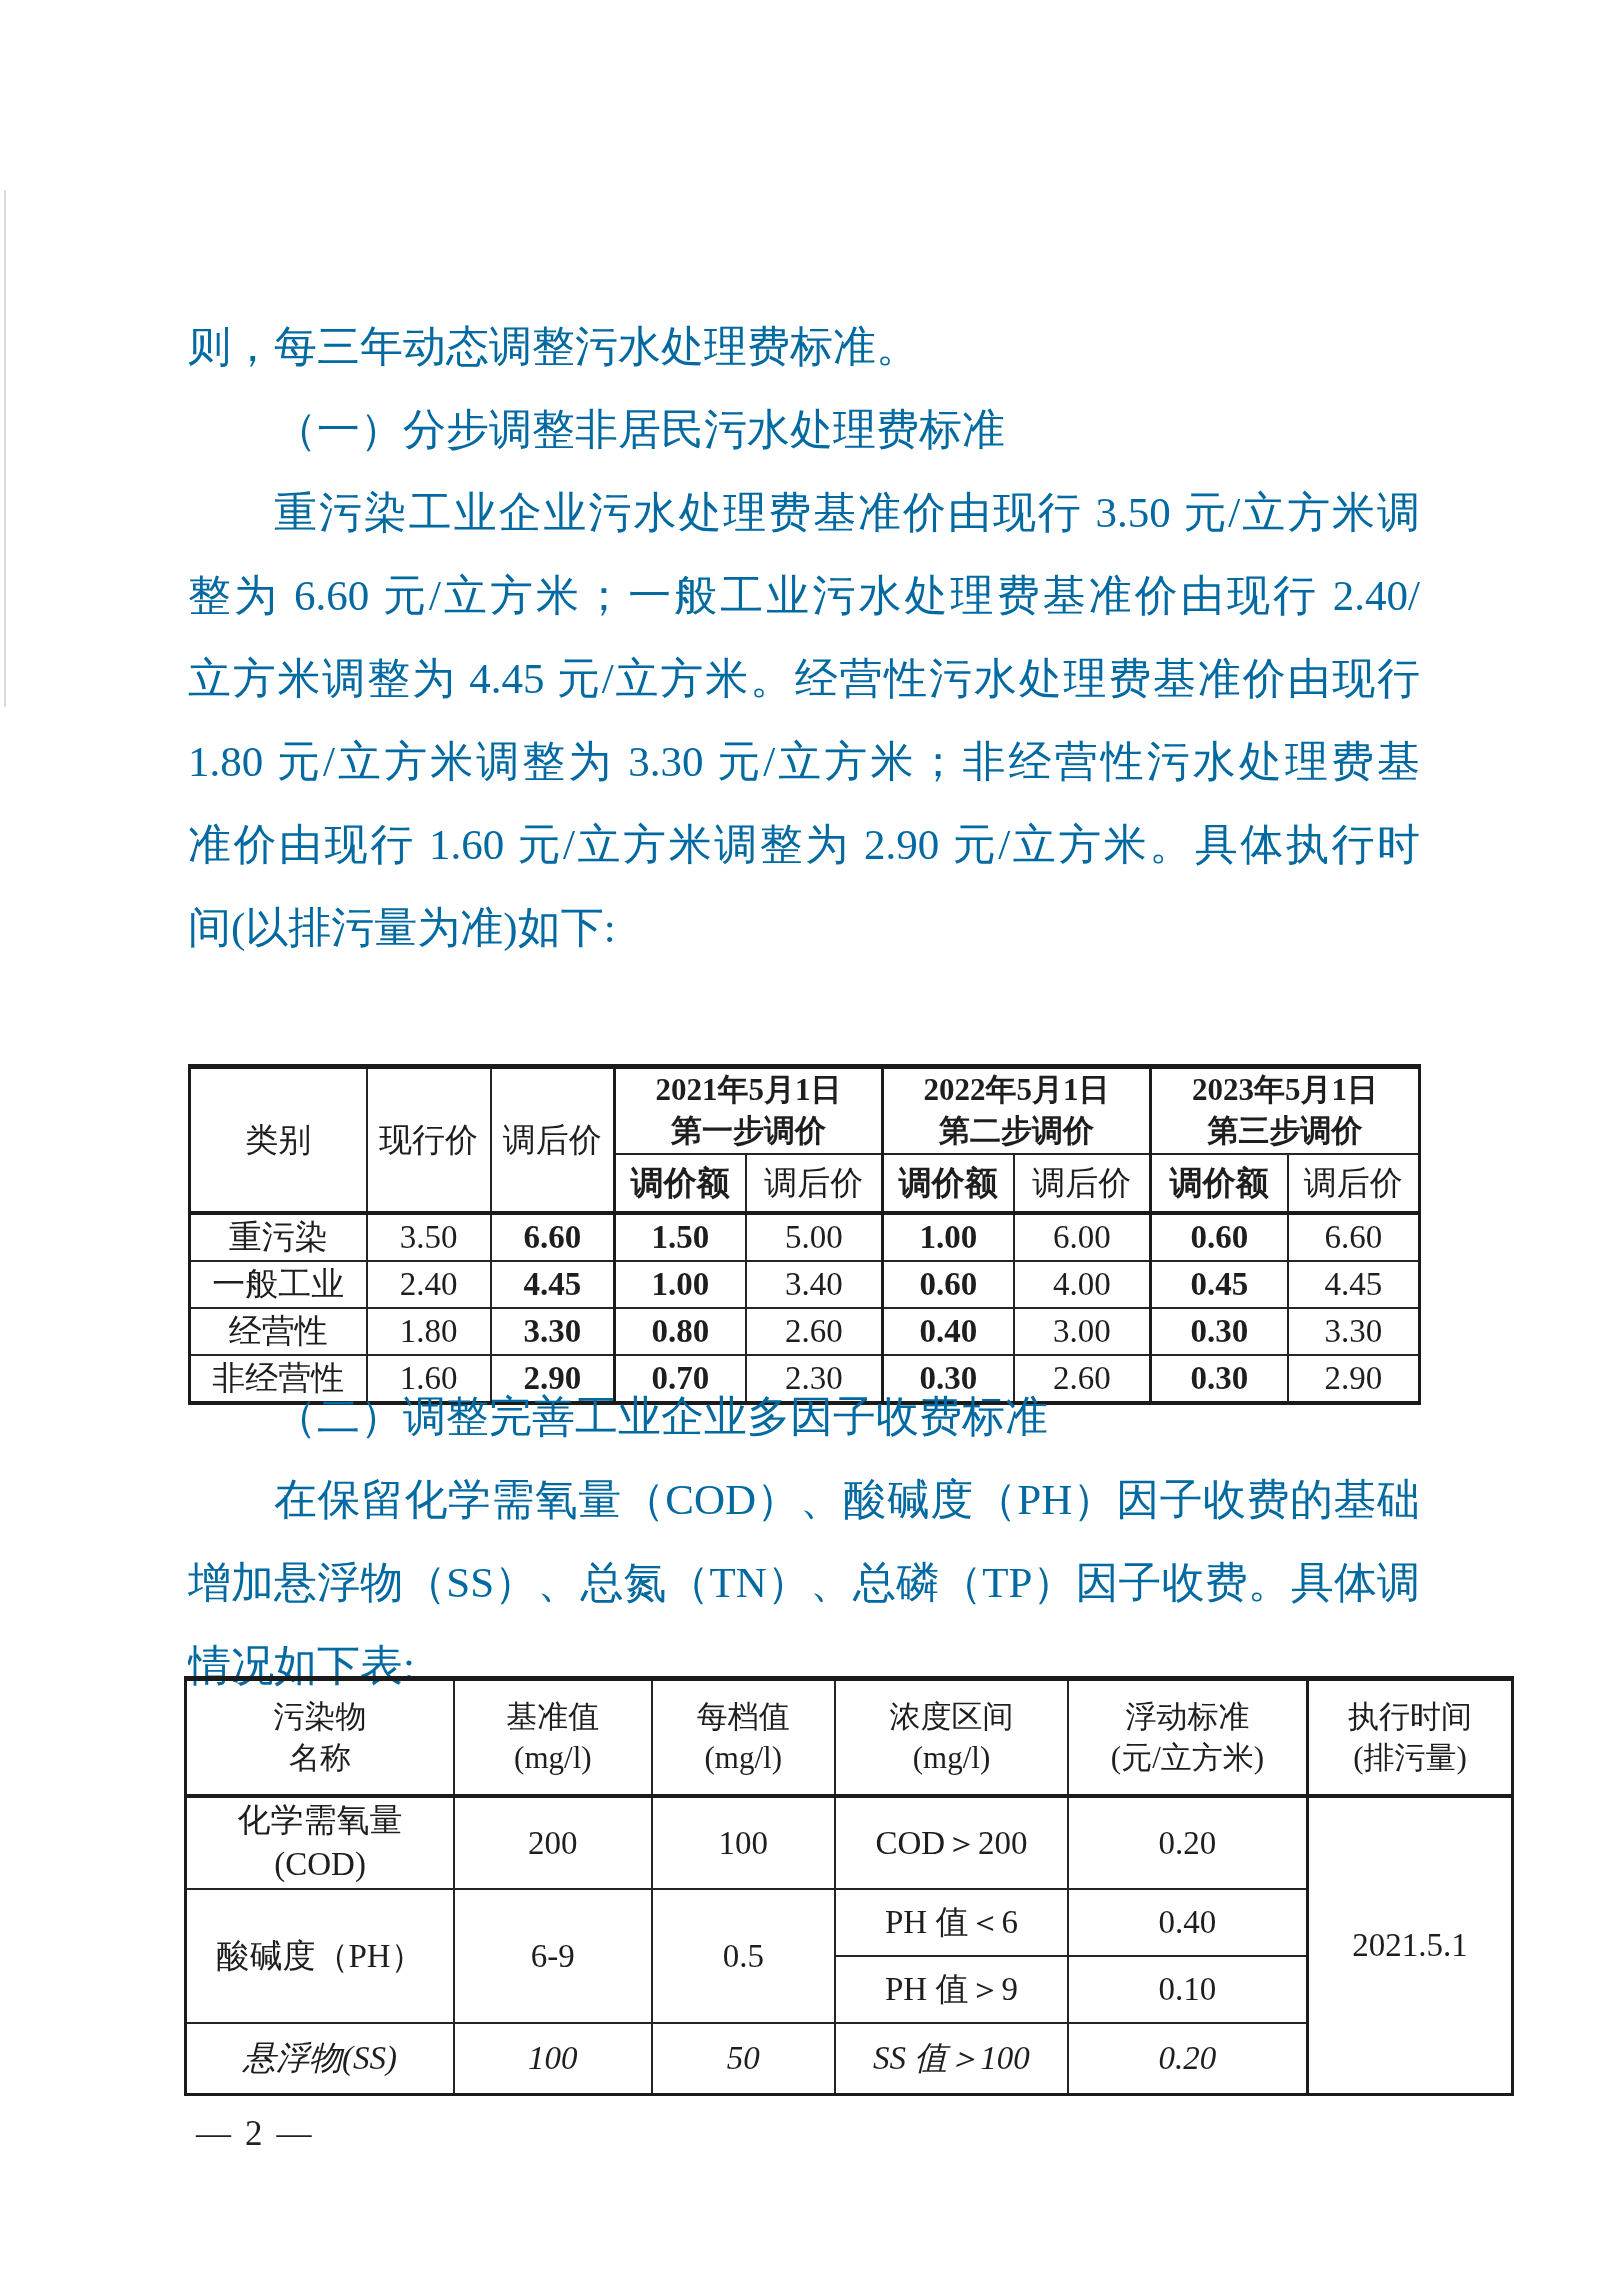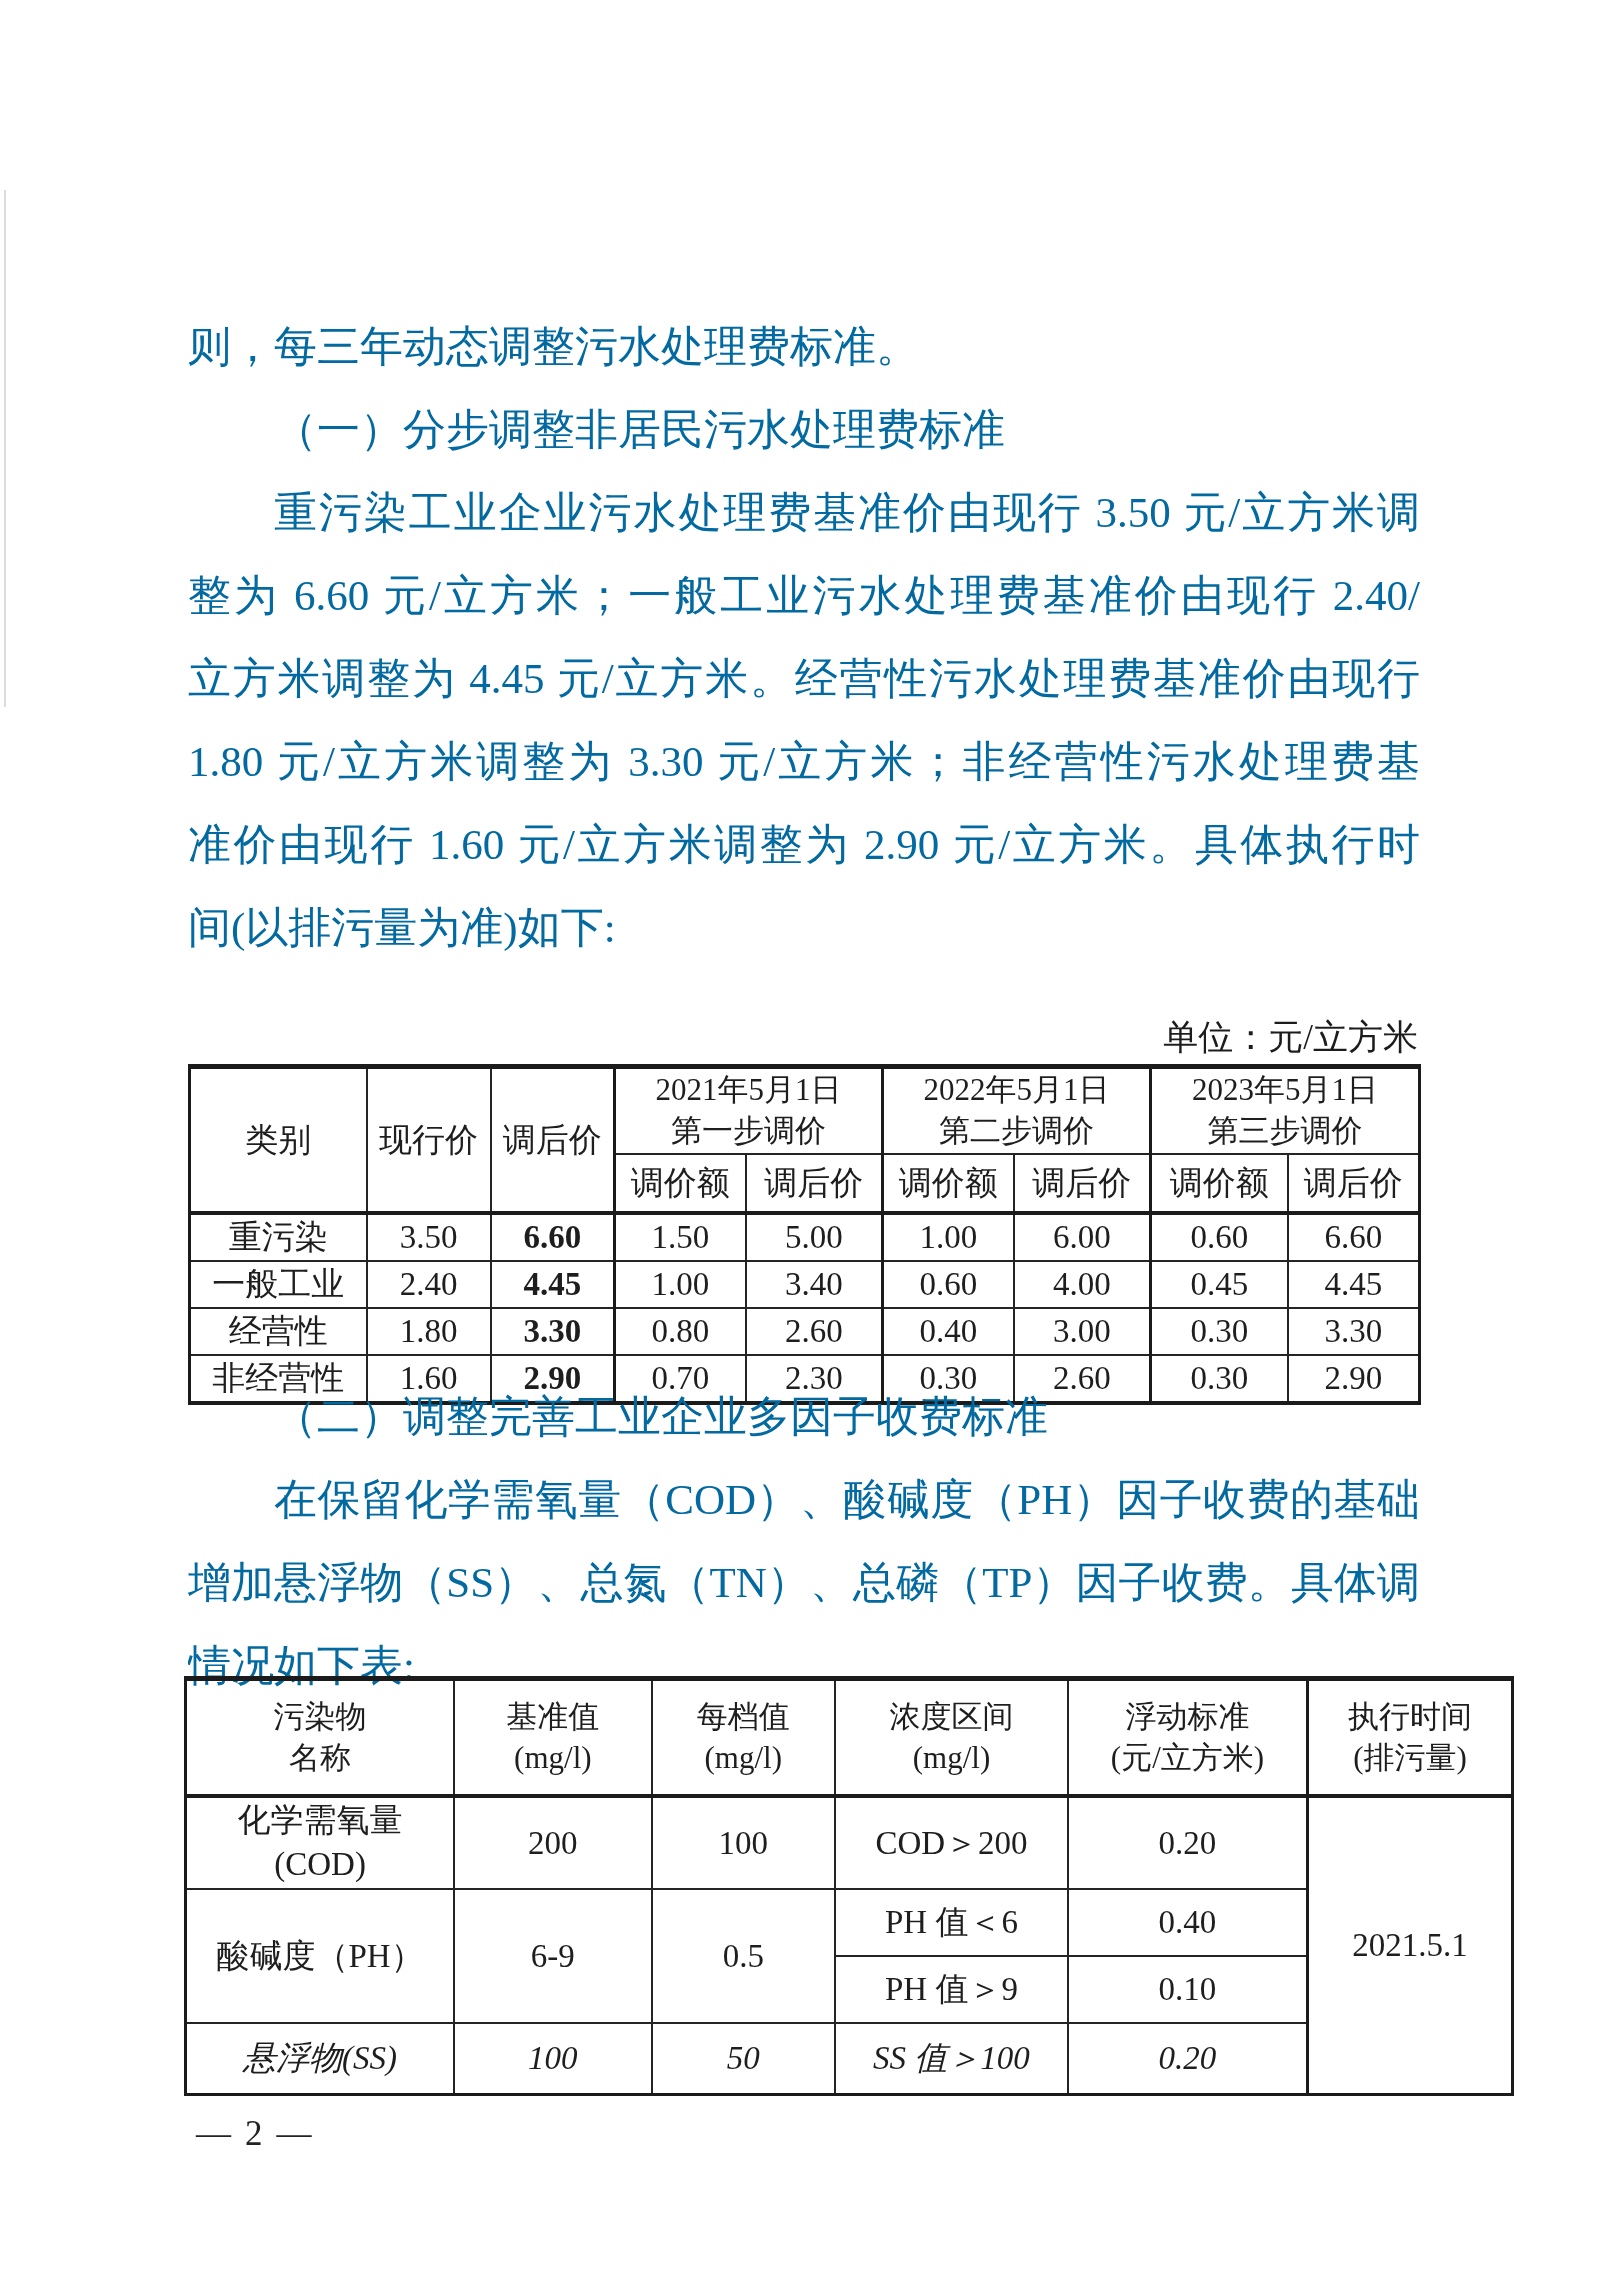--- a/index.html
+++ b/index.html
@@ -48,21 +48,21 @@
     font-size:33px; color:#1e1e1e;
     padding:0;
     overflow:hidden;
   }
   .t1 { border-top:5.9px solid #1b1b1b; border-bottom:4.6px solid #1b1b1b;
         border-left:3.3px solid #1b1b1b; border-right:3.3px solid #1b1b1b; }
   .t2 { border-top:5.9px solid #1b1b1b; border-bottom:3.9px solid #1b1b1b;
         border-left:3.3px solid #1b1b1b; border-right:3.3px solid #1b1b1b; }
 
   .hsep   { border-bottom:4.6px solid #1b1b1b; }   
-  .gv     { border-left:3.3px solid #1b1b1b; }      
+  .gv     { border-left:3.3px solid #1b1b1b;font-weight:bold; }      
   .execol { border-left:3.9px solid #1b1b1b; }      
 
   .preline { white-space:pre-line; line-height:1.32; }
   .datehead { font-size:31px; }
   .h1row td { height:84px; }
   .h2row td { height:56px; }
   .drow td  { height:41px; }
   .bold { font-weight:bold; }
 
   .t2 .hrow td { height:113px; font-size:31px; }
@@ -88,21 +88,20 @@
     <div class="line">则，每三年动态调整污水处理费标准。</div>
     <div class="line ind">（一）分步调整非居民污水处理费标准</div>
     <div class="line ind jf">重污染工业企业污水处理费基准价由现行 3.50 元/立方米调</div>
     <div class="line jf">整为 6.60 元/立方米；一般工业污水处理费基准价由现行 2.40/</div>
     <div class="line jf">立方米调整为 4.45 元/立方米。经营性污水处理费基准价由现行</div>
     <div class="line jf">1.80 元/立方米调整为 3.30 元/立方米；非经营性污水处理费基</div>
     <div class="line jf">准价由现行 1.60 元/立方米调整为 2.90 元/立方米。具体执行时</div>
     <div class="line">间(以排污量为准)如下:</div>
   </div>
 
-  <div class="unit-label">单位：元/立方米</div>
 
   <div class="tbl-wrap1">
     <table class="t1">
       <colgroup>
         <col style="width:177px">
           <col style="width:124px">
           <col style="width:124px">
         <col style="width:131px">
           <col style="width:137px">
         <col style="width:131px">

